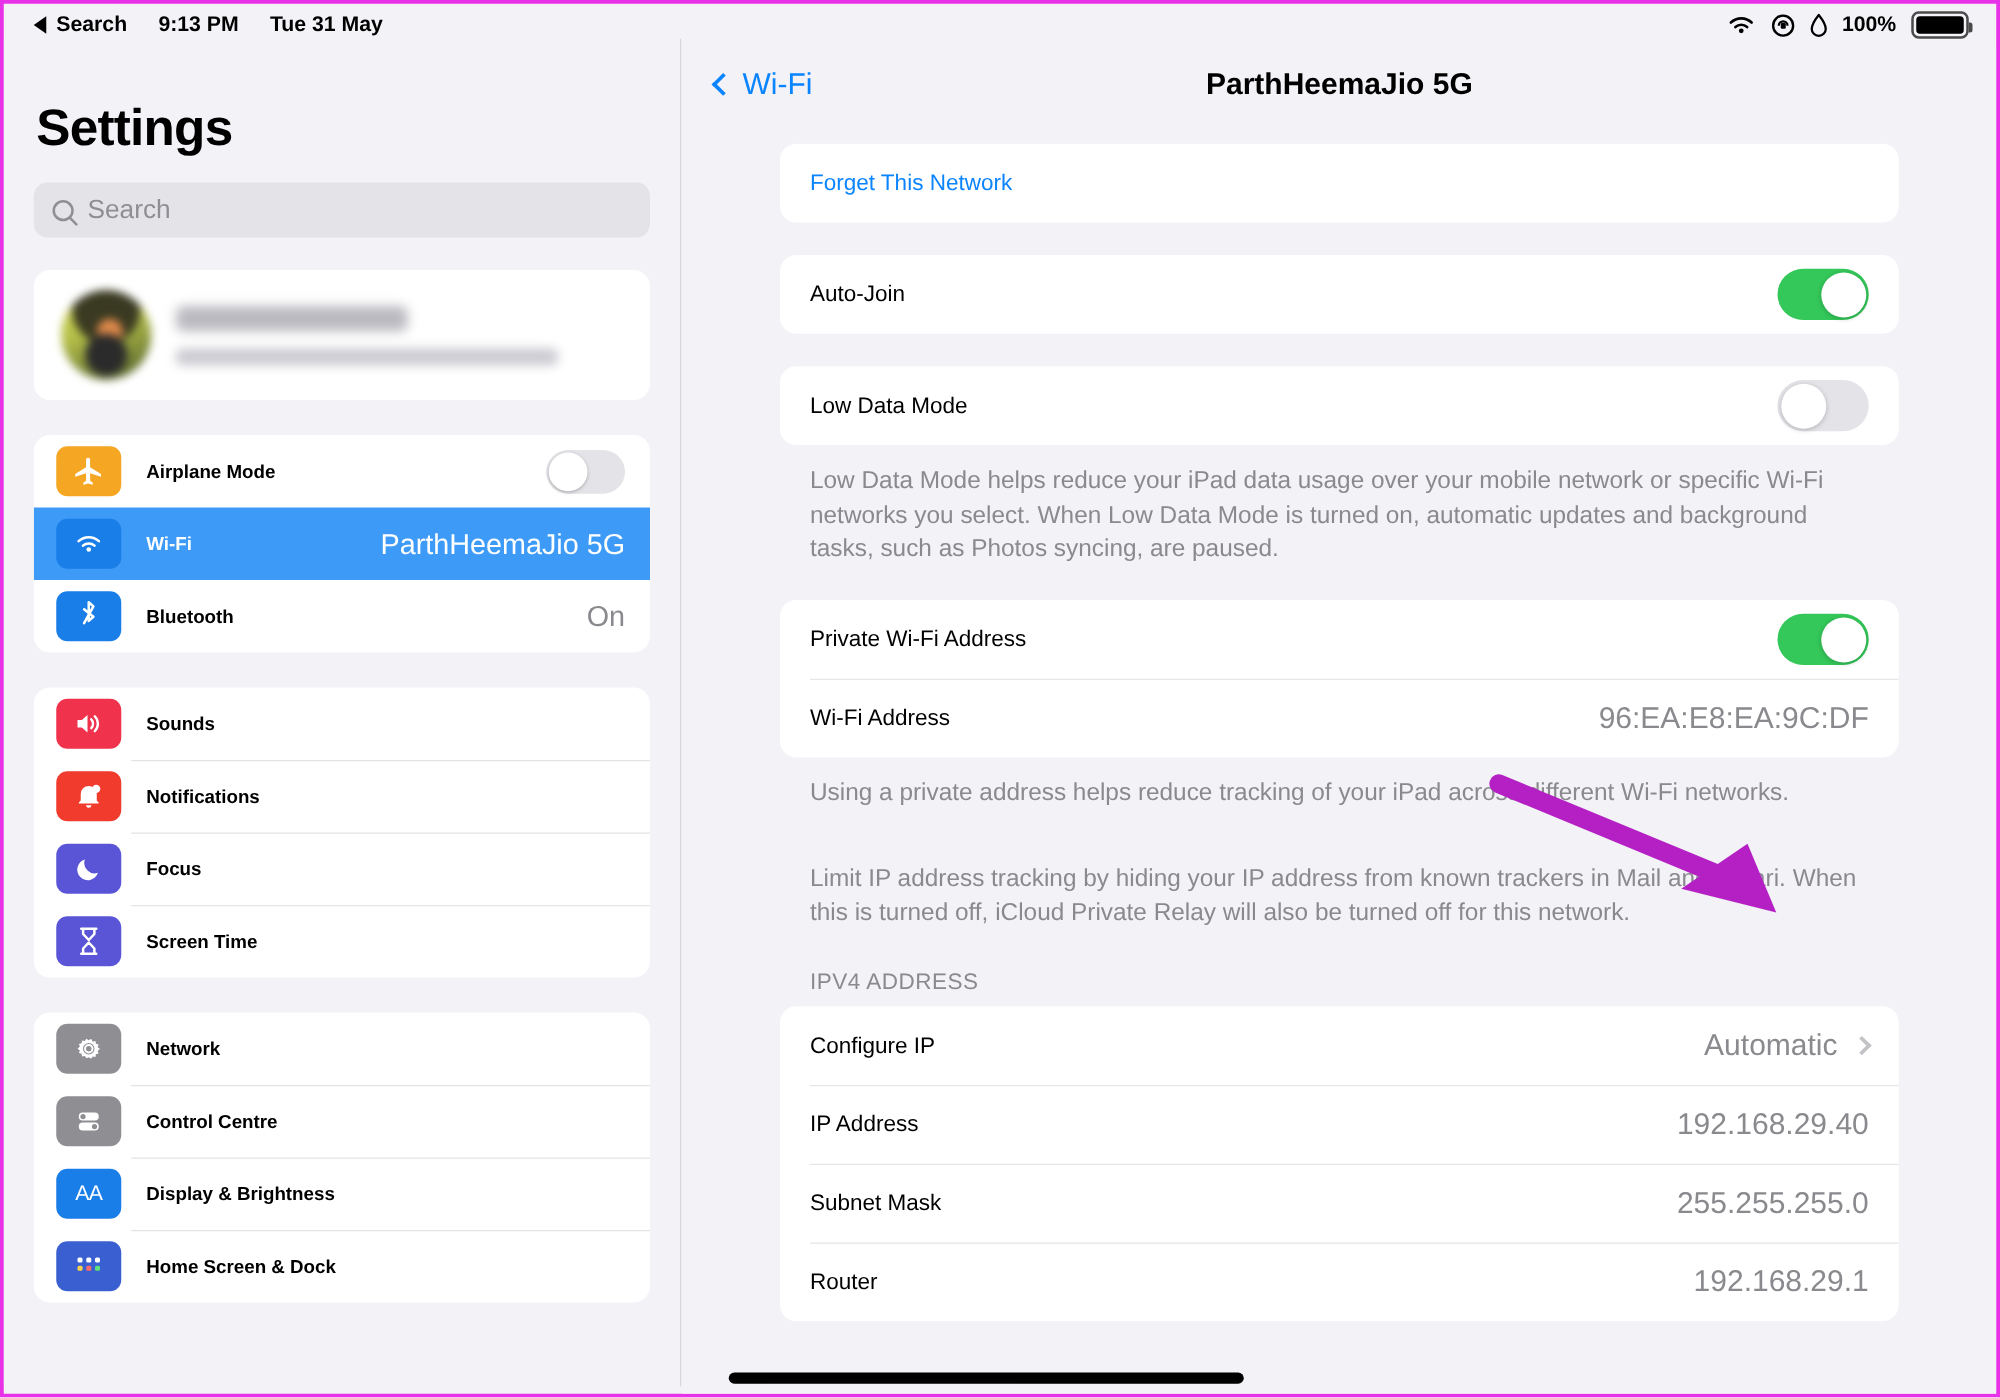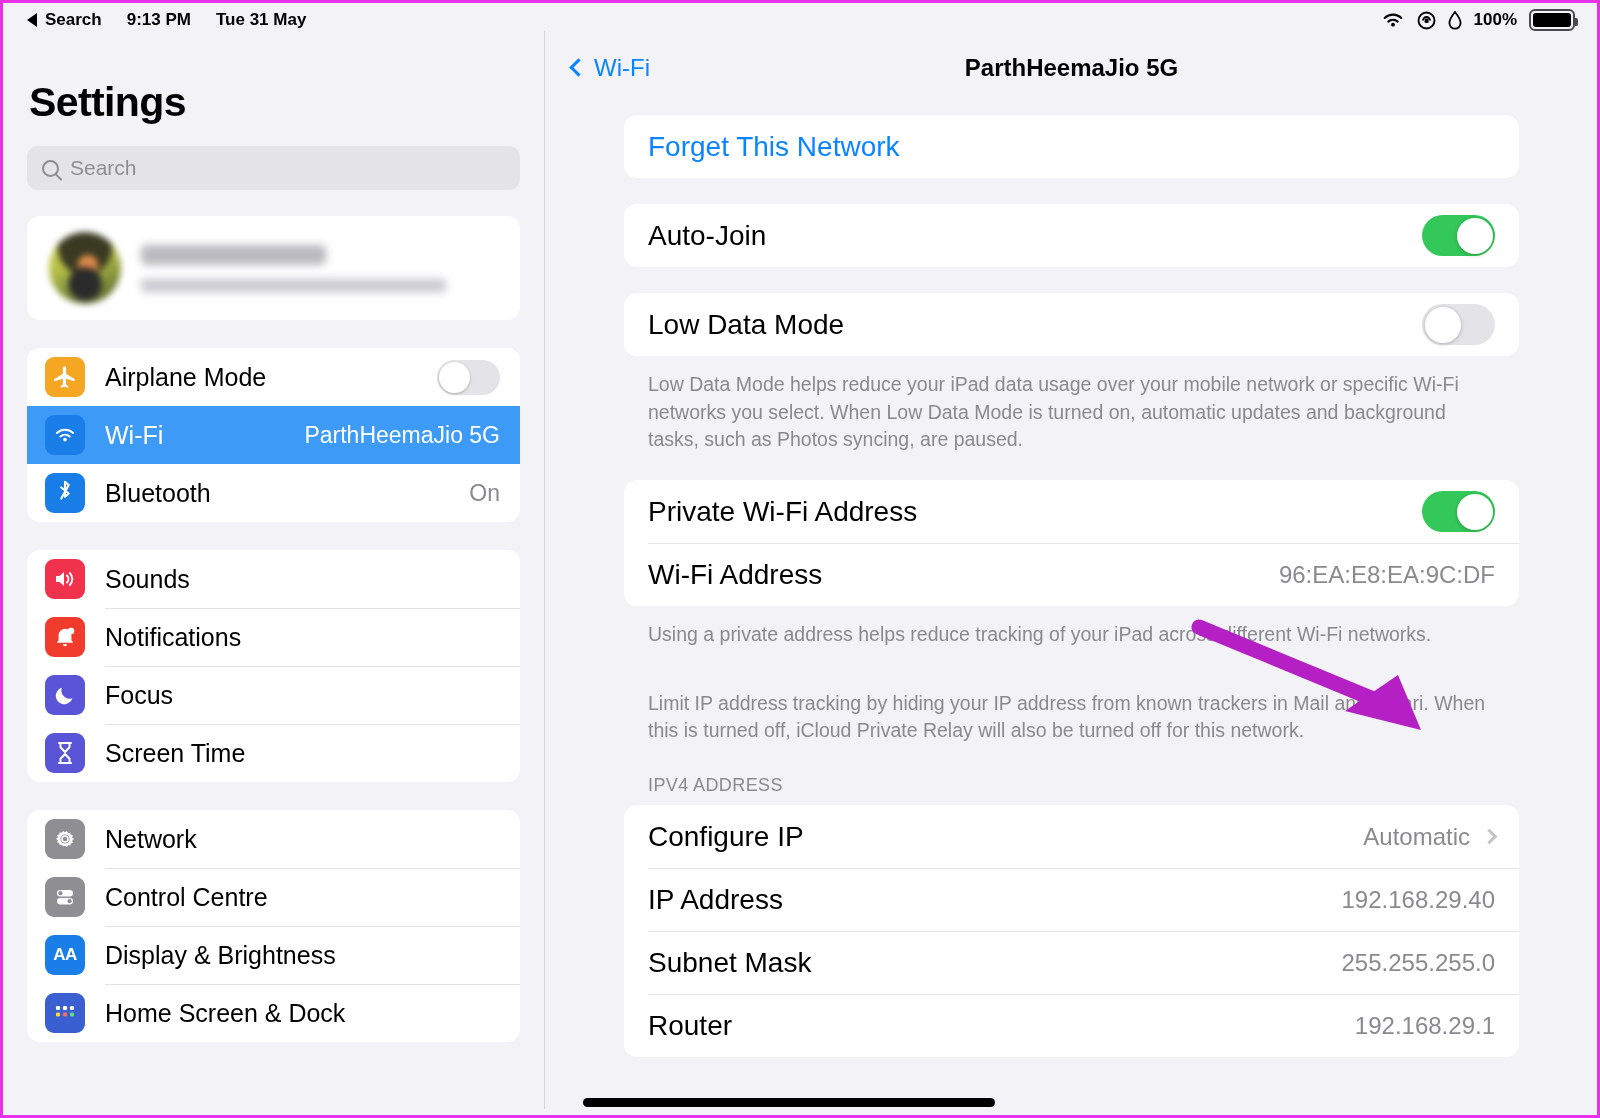--- a/index.html
+++ b/index.html
@@ -102,25 +102,25 @@
     padding: 0 20px 0 18px; position: relative;
   }
   .row + .row::before {
     content: ""; position: absolute; left: 78px; right: 0; top: 0;
     height: 1px; background: #e4e4e8;
   }
   .row.selected { background: #3d9bf7; }
   .row.selected::before { display: none; }
   .row.selected + .row::before { display: none; }
   .app-icon {
-    width: 40px; height: 40px; border-radius: 9px; flex: none;
+    width: 52px; height: 40px; border-radius: 9px; flex: none;
     margin-right: 20px; display: flex; align-items: center; justify-content: center;
-    color: #fff; font-size: 22px; font-weight: bold;
-  }
-  .row-label { font-size: 25px; color: #000; }
+    color: #fff; font-size: 22px; font-weight: normal;
+  }
+  .row-label { font-size: 15px; color: #000; font-weight: bold; }
   .row.selected .row-label { color: #fff; }
   .row-value { margin-left: auto; font-size: 23px; color: #8a8a8e; }
   .row.selected .row-value { color: #fff; }
 
   
   .toggle {
     margin-left: auto; width: 63px; height: 35px; border-radius: 18px;
     background: #e3e3e8; position: relative; flex: none;
   }
   .toggle i {
@@ -156,21 +156,21 @@
   .content { padding: 16px 78px 0 78px; }
   .card { background: #fff; border-radius: 13px; overflow: hidden; }
   .crow {
     min-height: 63px; display: flex; align-items: center;
     padding: 0 24px; position: relative;
   }
   .crow + .crow::before {
     content: ""; position: absolute; left: 24px; right: 0; top: 0;
     height: 1px; background: #e5e5ea;
   }
-  .clabel { font-size: 28px; color: #000; }
+  .clabel { font-size: 18px; color: #000; }
   .clabel.link { color: #0a84ff; }
   .cvalue { margin-left: auto; font-size: 24px; color: #8a8a8e; }
   .chev-right {
     width: 11px; height: 11px; border-top: 3px solid #c3c3c7;
     border-right: 3px solid #c3c3c7; transform: rotate(45deg);
     margin-left: 14px; flex: none;
   }
   .btoggle {
     margin-left: auto; width: 73px; height: 41px; border-radius: 21px;
     background: #e3e3e8; position: relative; flex: none;

